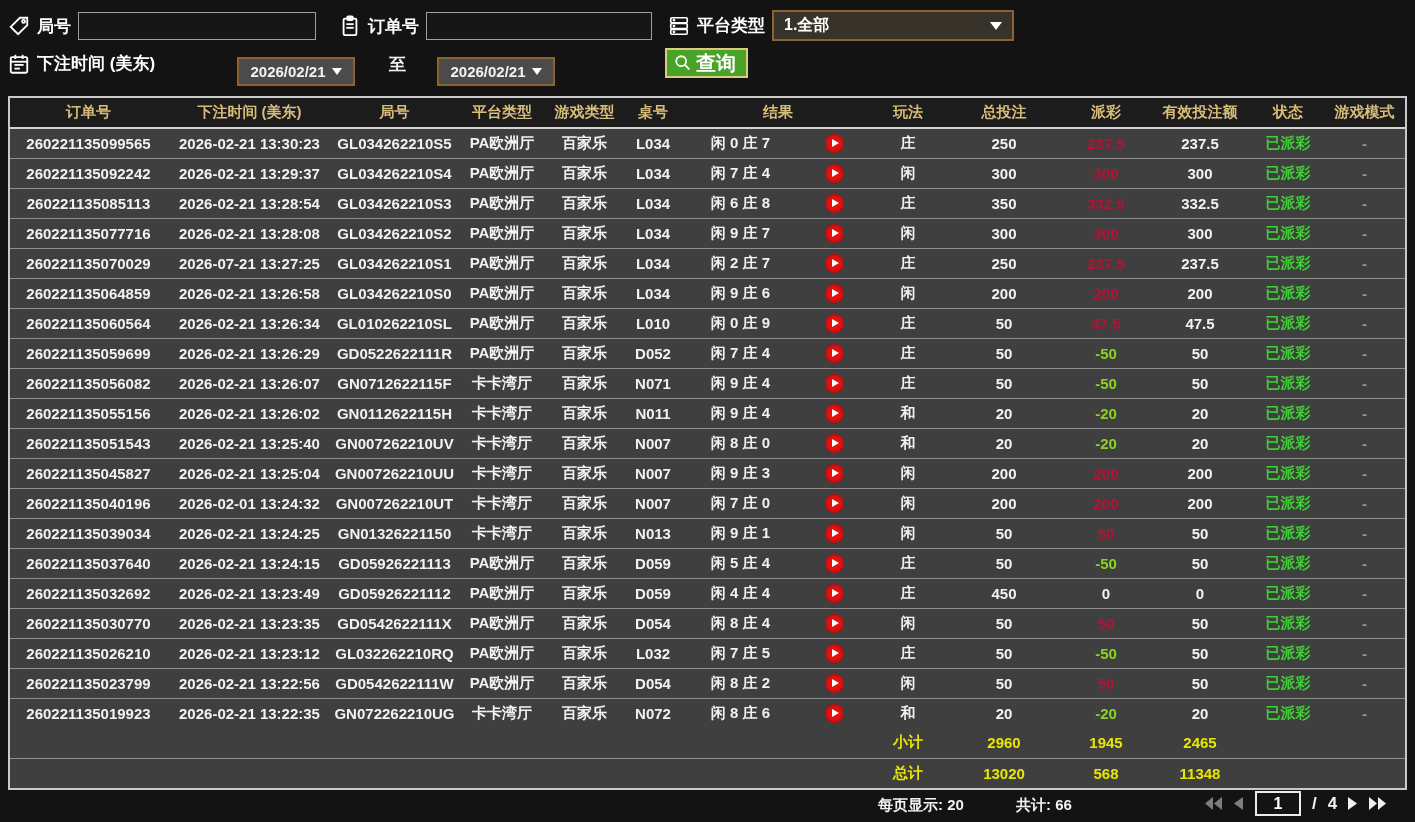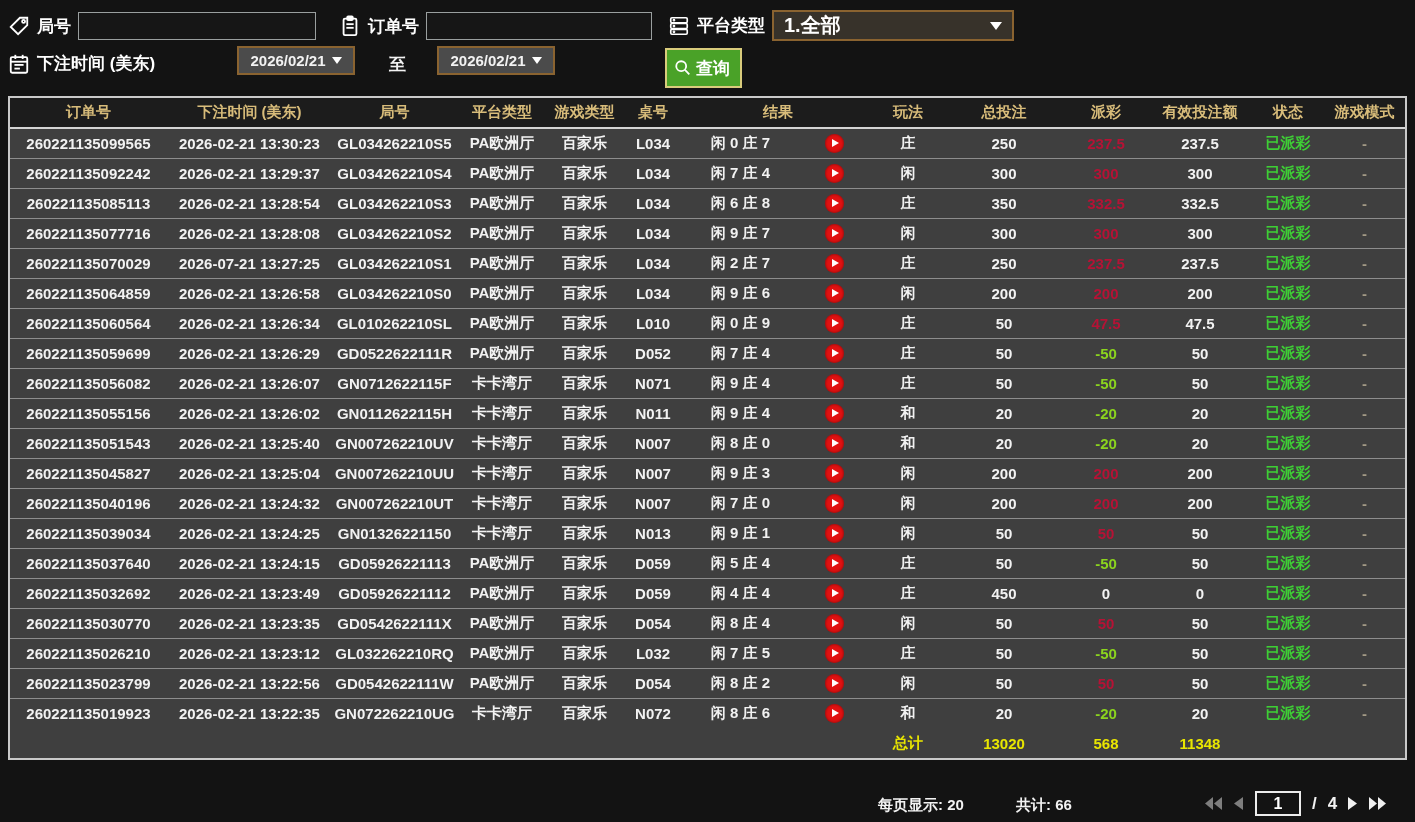--- a/index.html
+++ b/index.html
@@ -16,34 +16,34 @@
   .filters { position: relative; height: 96px; }
   .field { position: absolute; display: flex; align-items: center; gap: 7px; font-size: 17px; color: #fff; white-space: nowrap; }
   .f-icon { display: inline-flex; align-items: center; }
   .text-input {
     height: 28px; background: #161616; border: 1px solid #9a9f9f;
     color: #fff; font-size: 15px; padding: 0 6px; font-family: inherit;
   }
   .select-box {
     width: 242px; height: 31px; background: #37322a; border: 2px solid #8a6330;
     display: flex; align-items: center; justify-content: space-between;
-    padding: 0 10px; font-size: 20px; cursor: pointer;
+    padding: 0 10px; font-size: 16px; cursor: pointer;
   }
   .date-box {
     position: absolute; width: 118px; height: 29px; background: #4b4b4b;
     border: 2px solid #8a6330; display: flex; align-items: center; justify-content: center;
-    gap: 6px; font-size: 15px; cursor: pointer; top: 46px;
+    gap: 6px; font-size: 15px; cursor: pointer; top: 57px;
   }
   .caret-down { width: 0; height: 0; border-left: 6px solid transparent; border-right: 6px solid transparent; border-top: 8px solid #fff; }
   .caret-down.sm { border-left-width: 5px; border-right-width: 5px; border-top-width: 7px; }
   .zhi { position: absolute; left: 389px; top: 53px; font-size: 17px; }
   .query-btn {
-    position: absolute; left: 665px; top: 48px; height: 40px; padding: 0 10px 0 7px;
+    position: absolute; left: 665px; top: 48px; height: 30px; padding: 0 10px 0 7px;
     background: #4aa228; border: 2px solid #d9cc7c; color: #fff;
-    display: flex; align-items: center; gap: 4px; font-size: 17px; font-weight: bold;
+    display: flex; align-items: center; gap: 4px; font-size: 20px; font-weight: bold;
     cursor: pointer; font-family: inherit;
   }
   
   .table-wrap {
     position: absolute; left: 8px; top: 96px; width: 1399px;
     border: 2px solid #c9c9c9; background: #3f3f3f;
   }
   table { width: 100%; border-collapse: collapse; table-layout: fixed; font-size: 15px; font-weight: bold; }
   thead th {
     background: #1c1c1c; color: var(--gold, #d8bc7a); height: 30px;
@@ -496,21 +496,21 @@
     <td>闲</td>
     <td>200</td>
     <td><span class="payout-win">200</span></td>
     <td>200</td>
     <td class="status">已派彩</td>
     <td class="mode">-</td>
   </tr>
 
   <tr>
     <td>260221135040196</td>
-    <td>2026-02-21 13:24:32</td>
+    <td>2026-02-01 13:24:32</td>
     <td>GN007262210UT</td>
     <td>卡卡湾厅</td>
     <td>百家乐</td>
     <td>N007</td>
     <td>
       <div class="result-wrap">
         <span class="result-text">闲 7 庄 0</span>
         <span class="play-zone">
           <span class="play-btn">
             <span class="play-tri"></span>
@@ -695,20 +695,29 @@
     </td>
     <td>和</td>
     <td>20</td>
     <td><span class="payout-loss">-20</span></td>
     <td>20</td>
     <td class="status">已派彩</td>
     <td class="mode">-</td>
   </tr>
 </tbody>
     <tbody>
+      <tr class="total-row">
+        <td colspan="7"></td>
+        <td>小计</td>
+        <td>2960</td>
+        <td>1945</td>
+        <td>2465</td>
+        <td></td>
+          <td></td>
+      </tr>
       <tr class="total-row">
         <td colspan="7"></td>
         <td>总计</td>
         <td>13020</td>
         <td>568</td>
         <td>11348</td>
         <td></td>
           <td></td>
       </tr>
     </tbody>

